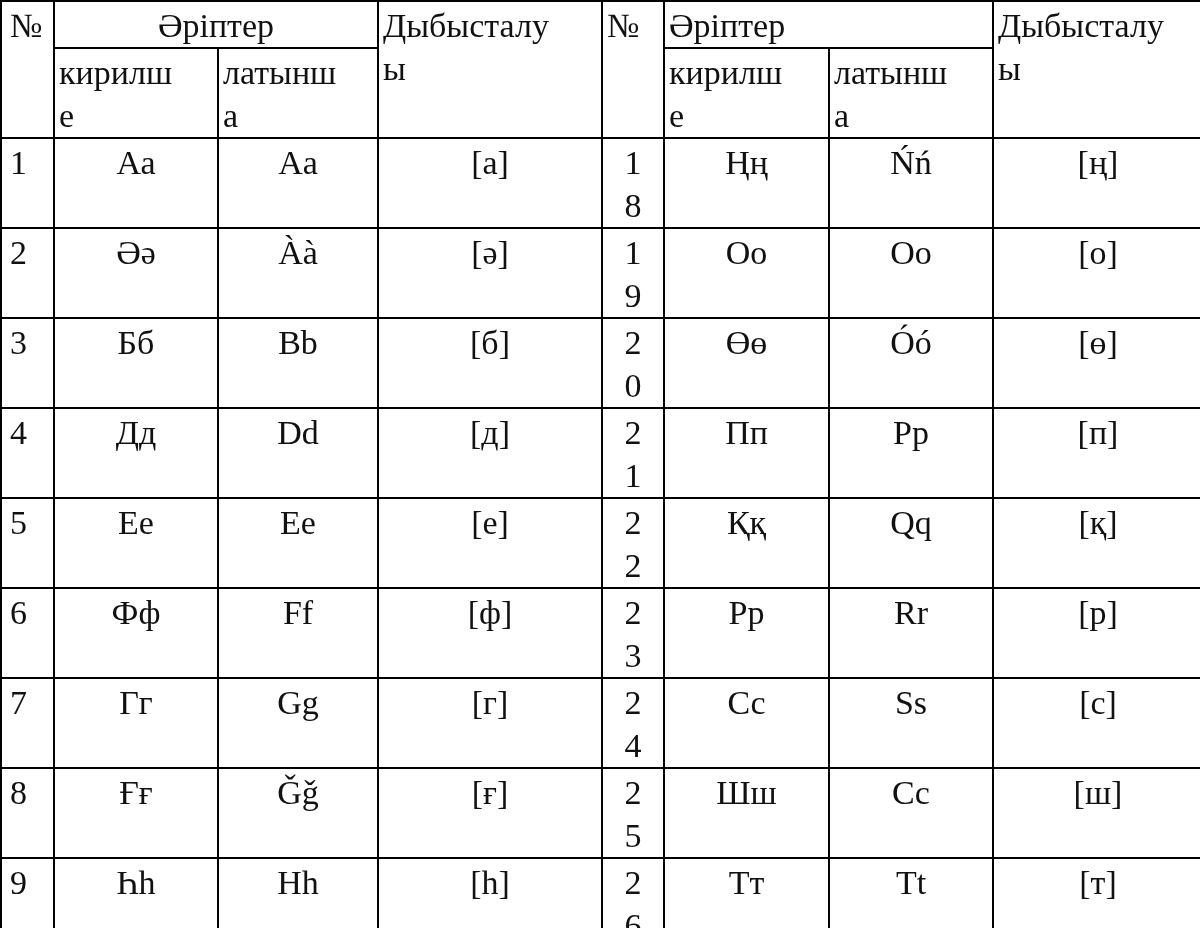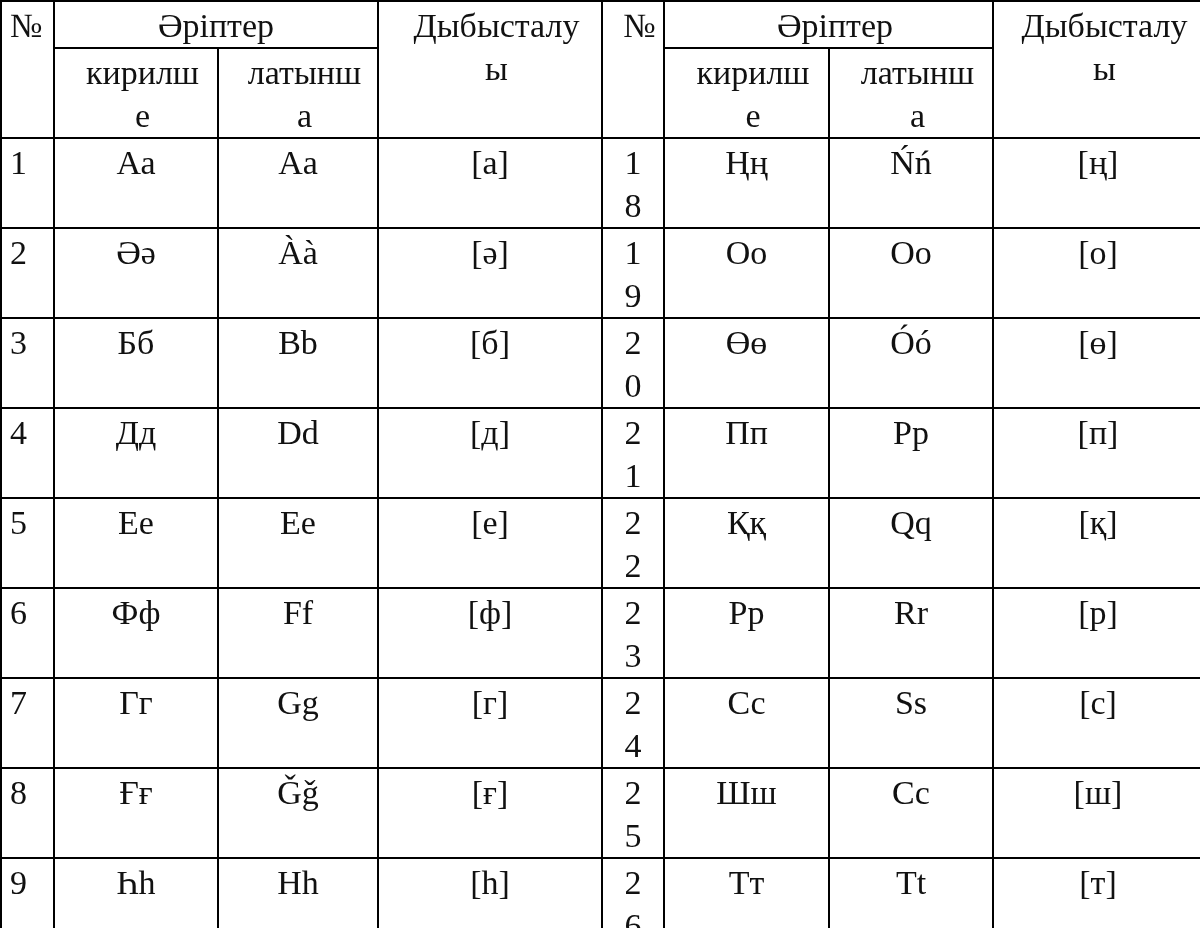--- a/index.html
+++ b/index.html
@@ -10,21 +10,21 @@
   table{
     border-collapse:collapse;table-layout:fixed;width:1202px;
   }
   th,td{
     border:2px solid #000000;
     vertical-align:top;
     font-size:34px;line-height:43px;font-weight:normal;
     padding:2px 0 0 0;
     overflow:hidden;
   }
-  .al{text-align:center;padding-left:13px;}
+  .al{text-align:left;padding-left:4px;}
   .al-sm{text-align:left;padding-left:8px;}
   .ac{text-align:center;}
   .wrap{white-space:pre-line;}
   tr.hdr-top{height:45px;}
   tr.hdr-sub{height:88px;}
   tr.row{height:88px;}
   tr.row-last{height:95px;}
 </style>
 </head>
 <body>

